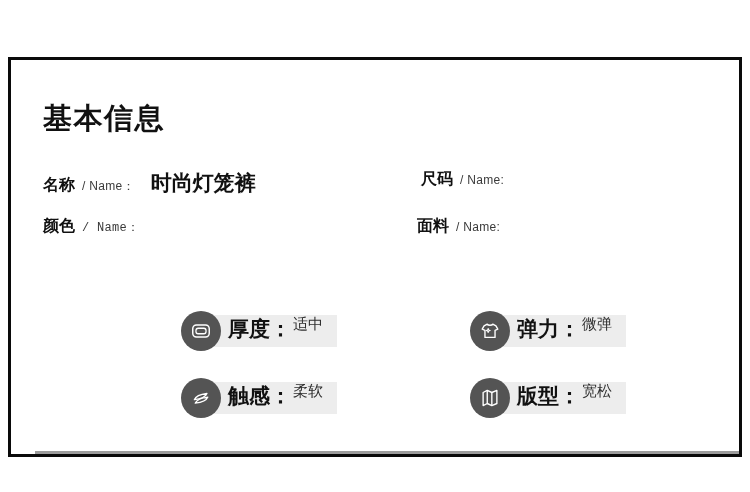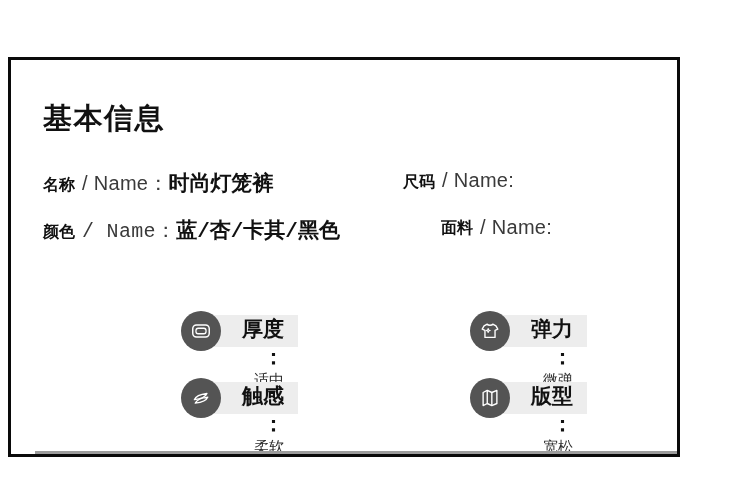--- a/index.html
+++ b/index.html
@@ -20,52 +20,51 @@
     font-family:"Liberation Sans","DejaVu Sans",sans-serif;
     color:var(--text);
     position:relative;
     overflow:hidden;
   }
   .page{
     position:absolute;left:0;top:0;width:750px;height:492px;
     background:var(--page-bg);
   }
   .panel{
-    position:absolute;left:8px;top:57px;width:672px;height:400px;
+    position:absolute;left:8px;top:57px;width:734px;height:400px;
     border:3px solid var(--panel-border);
     background:var(--page-bg);
   }
   .panel-title{
     position:absolute;left:32px;top:42px;
     font-size:29px;line-height:33px;font-weight:700;
     letter-spacing:1.5px;color:var(--text);white-space:nowrap;
   }
   .field{
     position:absolute;display:flex;align-items:baseline;white-space:nowrap;
   }
   .pos-f0{left:32px;top:109px;}
-  .pos-f1{left:392px;top:109px;}
+  .pos-f1{left:410px;top:109px;}
   .pos-f2{left:32px;top:156px;font-family:Liberation Mono, monospace;}
-  .pos-f3{left:430px;top:156px;align-items:flex-end;}
+  .pos-f3{left:406px;top:156px;}
   .f-label{font-size:16px;font-weight:600;color:var(--text);}
-  .f-sub{font-size:20px;font-weight:400;color:var(--sub-text);margin-left:7px;letter-spacing:.3px;}
-  .f-value{font-size:21px;font-weight:600;color:var(--text);margin-left:0;}
+  .f-sub{font-size:12px;font-weight:400;color:var(--sub-text);margin-left:7px;letter-spacing:.3px;}
+  .f-value{font-size:21px;font-weight:600;color:var(--text);margin-left:16px;}
   .badge{
     position:absolute;height:40px;white-space:nowrap;
   }
   .pos-b0{left:170px;top:251px;}
   .pos-b1{left:459px;top:251px;}
   .pos-b2{left:170px;top:318px;}
   .pos-b3{left:459px;top:318px;}
   .b-rect{
-    position:absolute;left:33px;top:4px;height:32px;
-    display:flex;align-items:flex-end;
+    position:absolute;left:19px;top:4px;height:32px;
+    display:flex;align-items:flex-start;
     padding:0 14px 0 28px;
     background:var(--badge-bg);
-    flex-direction:column;
   }
   .b-label,.b-colon{font-size:21px;font-weight:700;color:var(--text);}
   .b-value{font-size:15px;font-weight:400;color:var(--badge-value);margin-left:2px;}
   .b-circle{
     position:absolute;left:0;top:0;width:40px;height:40px;border-radius:50%;
     background:var(--icon-circle);
     display:flex;align-items:center;justify-content:center;z-index:1;
   }
   .b-circle svg{display:block;}
   .divider{
@@ -88,21 +87,20 @@
     </div>
 
     <div class="field pos-f1">
       <span class="f-label">尺码</span>
       <span class="f-sub">/ Name:</span>
     </div>
 
     <div class="field pos-f2">
       <span class="f-label">颜色</span>
       <span class="f-sub">/ Name：</span>
-      <span class="f-value">蓝/杏/卡其/黑色</span>
     </div>
 
     <div class="field pos-f3">
       <span class="f-label">面料</span>
       <span class="f-sub">/ Name:</span>
     </div>
 
     <div class="badge pos-b0">
       <span class="b-rect">
         <span class="b-label">厚度</span>

